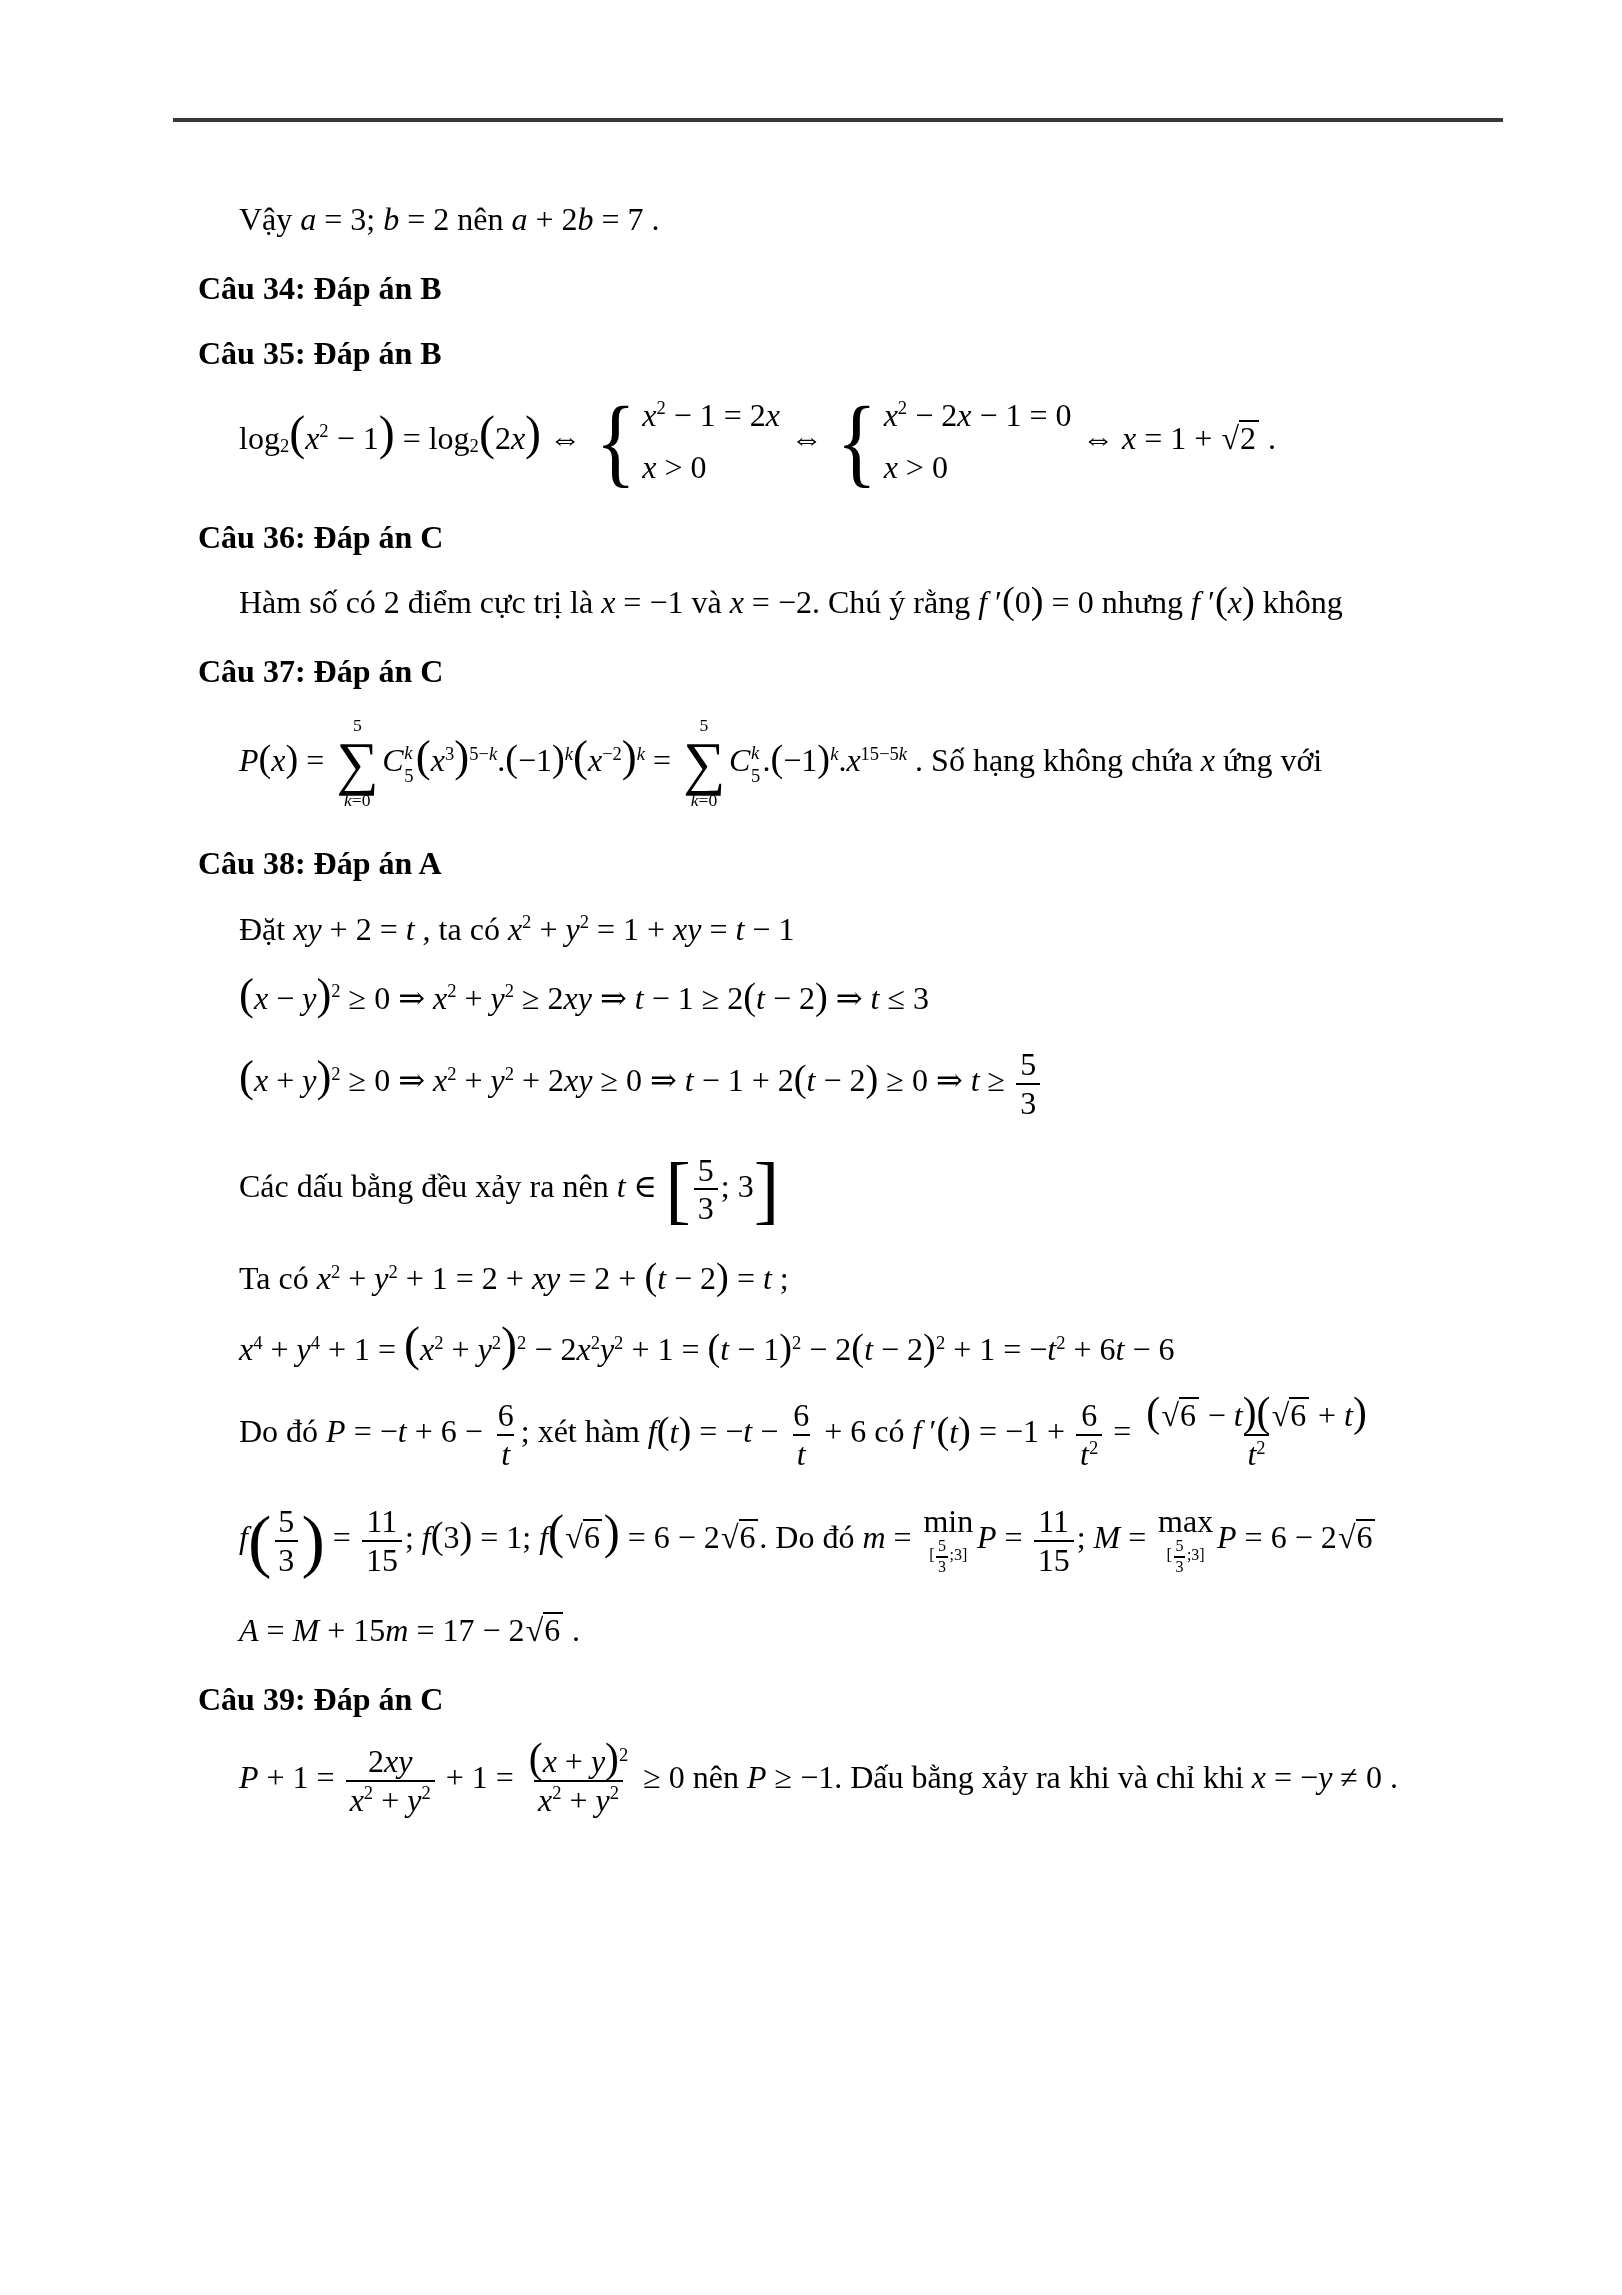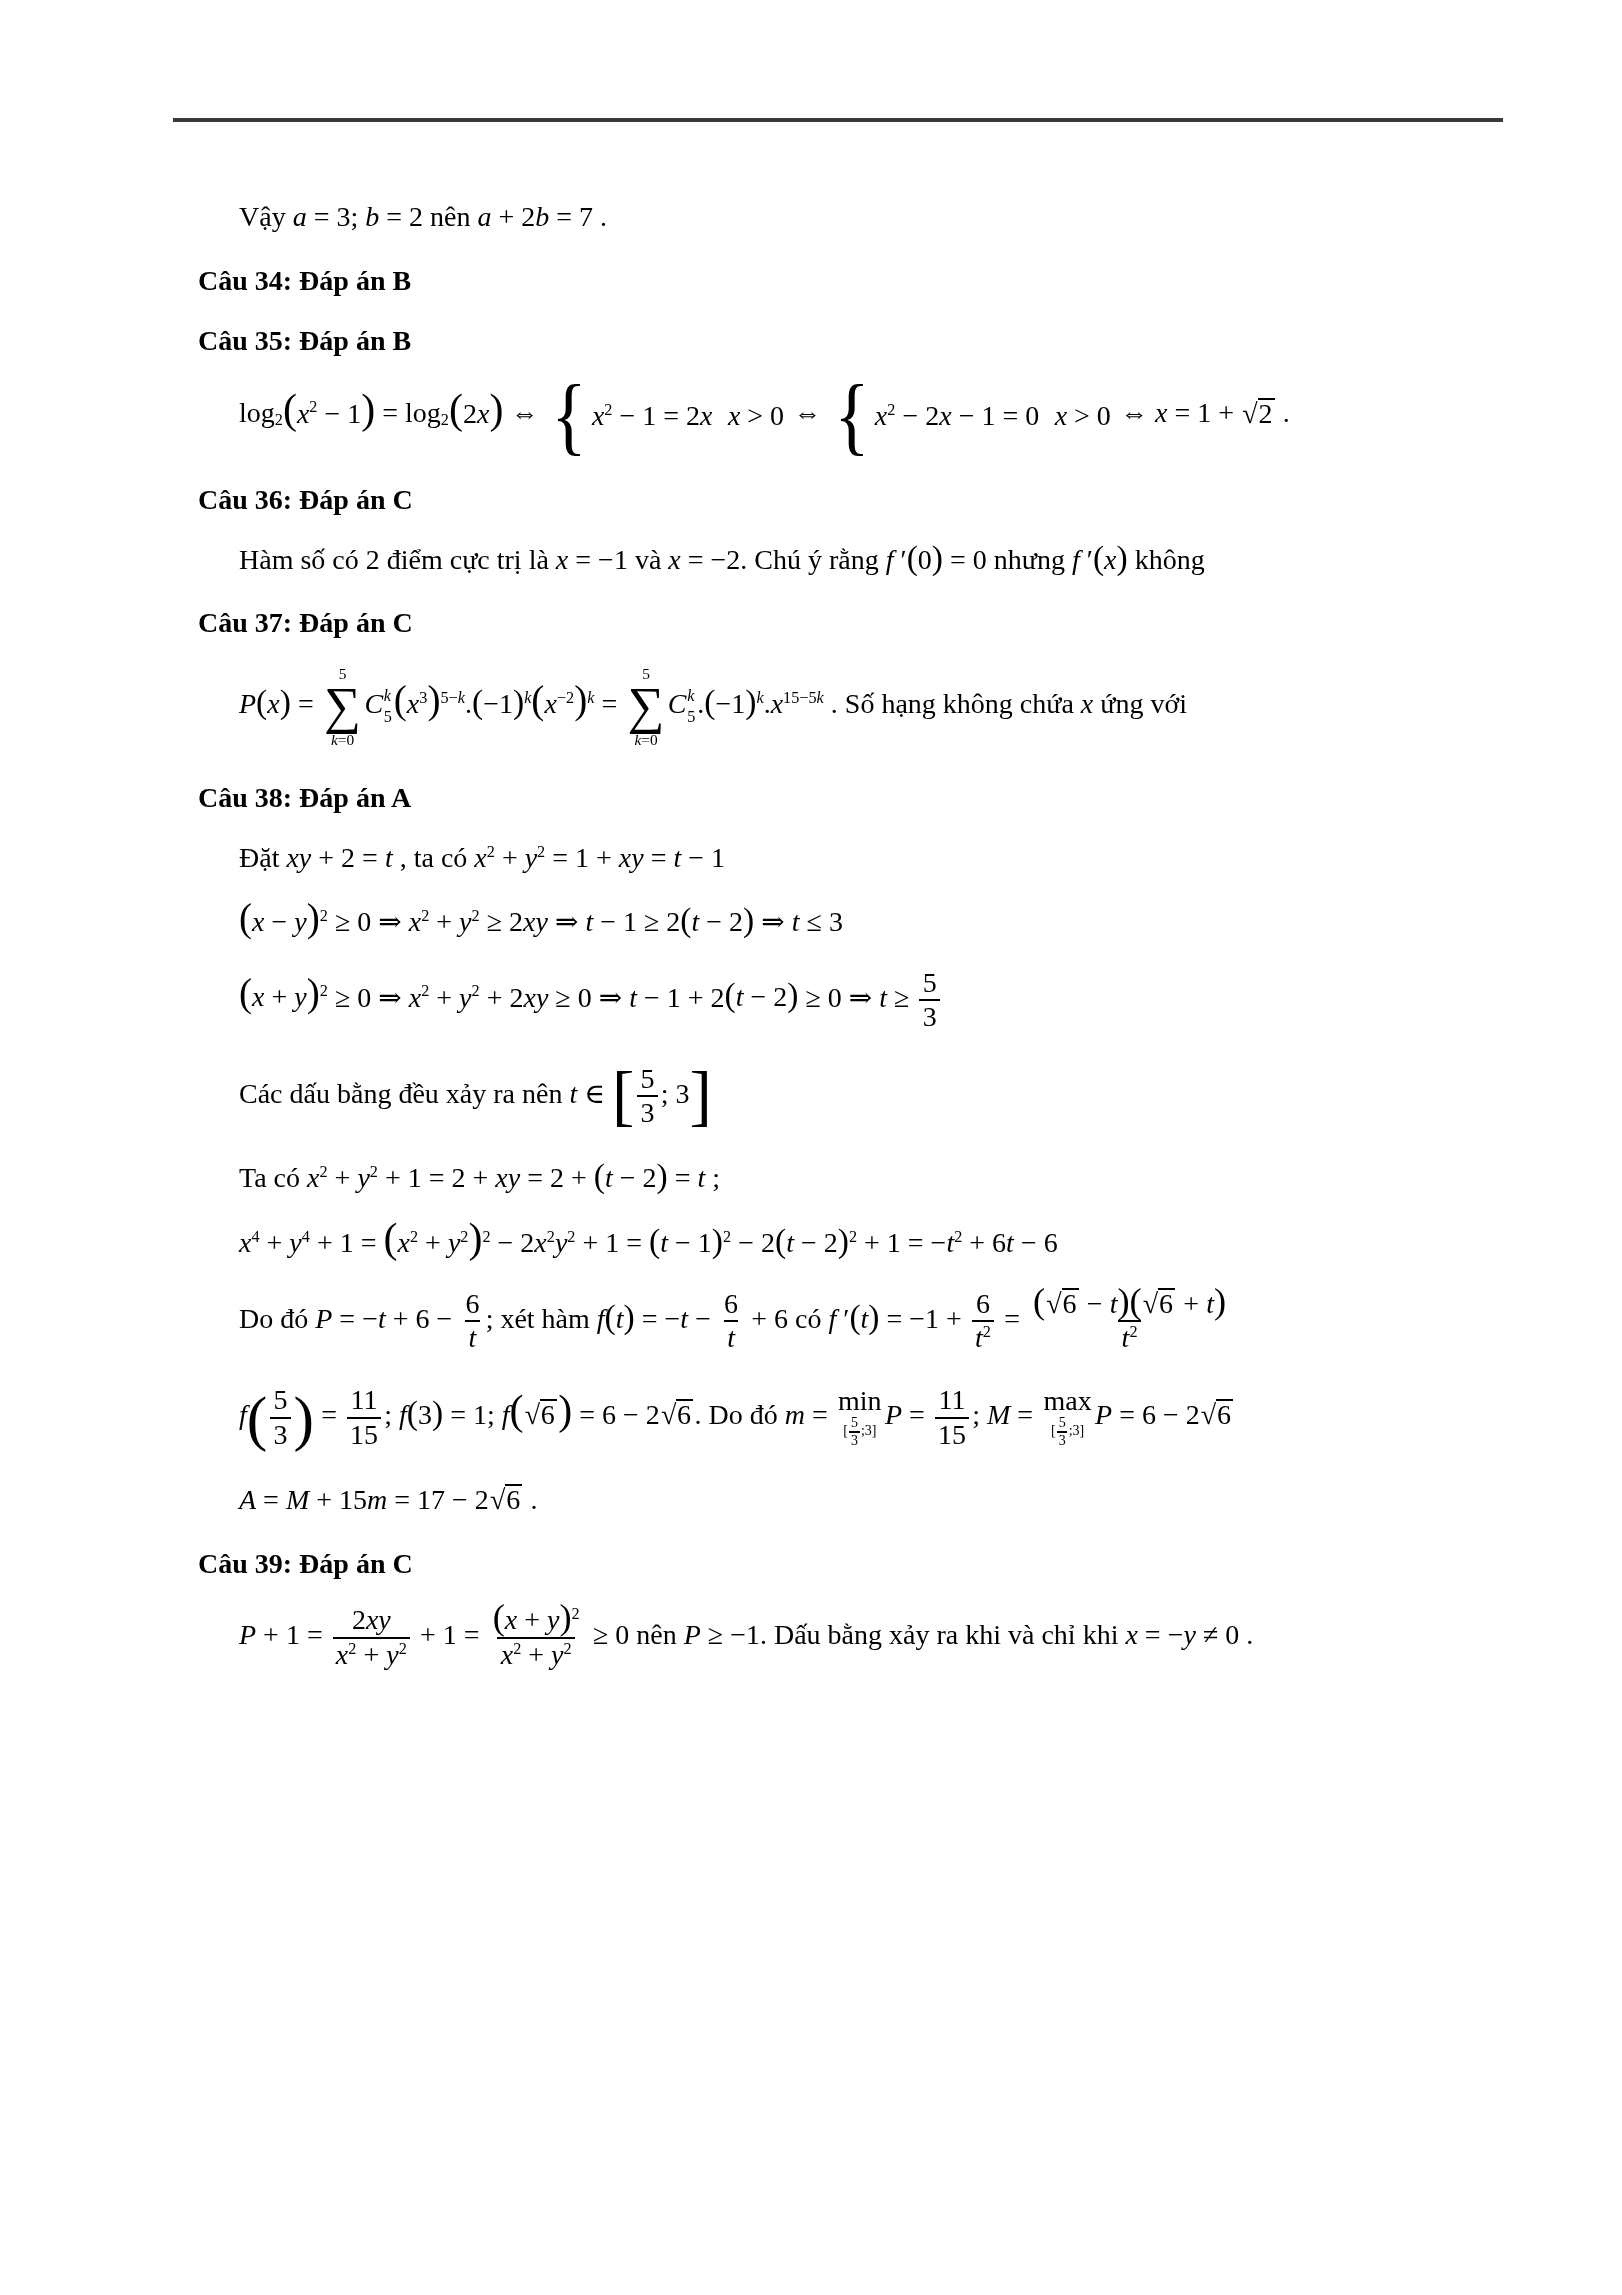--- a/index.html
+++ b/index.html
@@ -1,17 +1,17 @@
 <!DOCTYPE html>
 <html style="font-size:10.5px"><head>
 <meta charset="utf-8">
 <style>
   html,body{margin:0;padding:0;background:#e8e8e8;}
   .page{position:relative;width:1623px;height:2295px;background:#ffffff;
-        font-family:"Liberation Serif","DejaVu Serif",serif;font-size:28px;color:#000;
+        font-family:"Liberation Serif","DejaVu Serif",serif;font-size:32px;color:#000;
         overflow:hidden;margin:0 auto;}
   .rule{position:absolute;left:173px;top:118px;width:1330px;height:3.9px;background:#3a3a3a;}
   .content{position:absolute;left:198px;top:198px;width:1263px;}
   .blk{white-space:nowrap;margin:0 0 26px 0;line-height:1.35;}
   .hd{font-weight:bold;margin-bottom:22px;}
   .ind{padding-left:41px;}
   .tall{margin-bottom:30px;}
   .it{font-style:italic;}
   .bd{font-weight:bold;}
   .msup{display:inline-block;font-size:0.58em;vertical-align:0.62em;line-height:1;}
@@ -22,21 +22,21 @@
   .frac .den{border-top:2px solid #000;padding:0 0.12em;display:block;}
   .sqrt{display:inline-flex;align-items:baseline;margin:0 0.04em;}
   .sqrt .rs{line-height:1;}
   .sqrt .rc{border-top:2px solid #000;line-height:1;padding:0 0.08em 0 0.03em;}
   .bigop{display:inline-flex;flex-direction:column;align-items:center;vertical-align:middle;
          line-height:1;margin:0 0.12em;}
   .bigop .lim{font-size:0.55em;line-height:1.25;}
   .bigop .op{font-size:1.85em;line-height:0.9;}
   .cases{display:inline-flex;align-items:center;vertical-align:middle;margin:0 0.08em;}
   .cases .brace{font-size:3.1em;line-height:0.8;transform:scaleX(0.85);margin-right:0.03em;}
-  .cases .rows{display:inline-flex;flex-direction:row;gap:0.55em;text-align:left;line-height:1.1;}
+  .cases .rows{display:inline-flex;flex-direction:column;gap:0.55em;text-align:left;line-height:1.1;}
   .cases .crow{display:block;}
   .dlm{display:inline-flex;align-items:baseline;}
   .dlm.mid{align-items:center;vertical-align:middle;}
   .dlm .d{line-height:0.75;}
   .scr{display:inline-flex;flex-direction:column;align-items:flex-start;vertical-align:middle;
        font-size:0.58em;line-height:1.25;margin:0 0.12em 0 0.04em;}
   .munder{display:inline-flex;flex-direction:column;align-items:center;vertical-align:middle;
           line-height:1;margin:0 0.12em;}
   .munder .mlo{font-size:0.5em;line-height:1.4;}
 </style>

